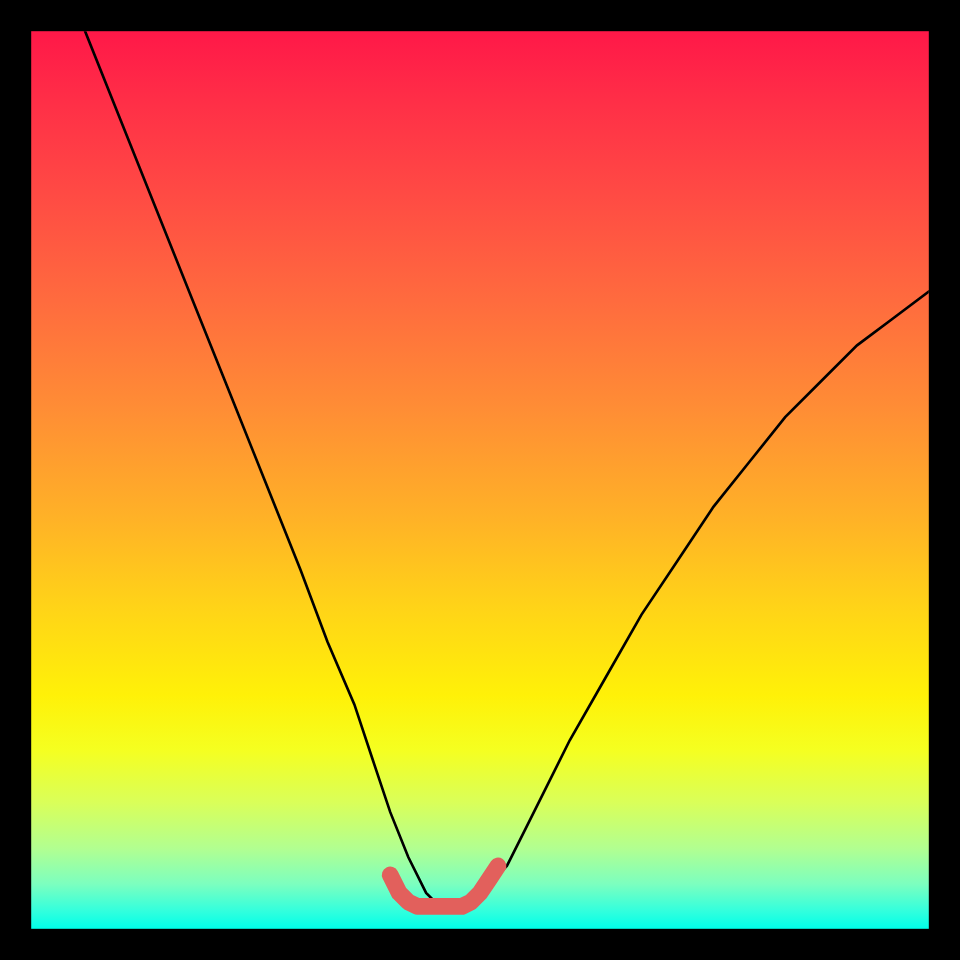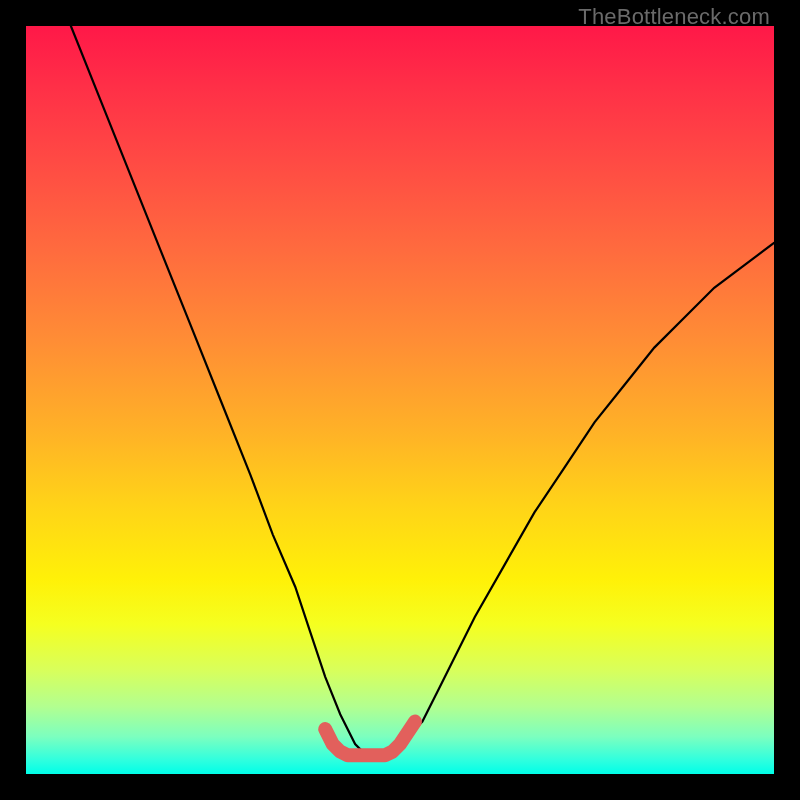--- a/index.html
+++ b/index.html
@@ -46,20 +46,19 @@
     left: 0;
     top: 0;
     width: 748px;
     height: 748px;
   }
 </style>
 </head>
 <body>
 
 <div class="frame">
-  <div class="watermark">TheBottleneck.com</div>
   <div class="plot-area">
     <svg class="curve" viewBox="0 0 748 748" preserveAspectRatio="none">
       <path id="main-curve" fill="none" stroke="#000" stroke-width="2.2" stroke-linecap="round" d="M44.9 0.0 L74.8 74.8 L104.7 149.6 L134.6 224.4 L164.6 299.2 L194.5 374.0 L224.4 448.8 L246.8 508.6 L269.3 561.0 L284.2 605.9 L299.2 650.8 L314.2 688.2 L329.1 718.1 L336.6 725.6 L366.5 725.6 L374.0 718.1 L396.4 695.6 L411.4 665.7 L426.4 635.8 L448.8 590.9 L478.7 538.6 L508.6 486.2 L538.6 441.3 L568.5 396.4 L598.4 359.0 L628.3 321.6 L658.2 291.7 L688.2 261.8 L718.1 239.4 L748.0 216.9"></path>
       <path id="flat-seg" fill="none" stroke="#e2605c" stroke-width="14" stroke-linecap="round" stroke-linejoin="round" d="M299.2 703.1 L306.7 718.1 L314.2 725.6 L321.6 729.3 L329.1 729.3 L336.6 729.3 L344.1 729.3 L351.6 729.3 L359.0 729.3 L366.5 725.6 L374.0 718.1 L381.5 706.9 L389.0 695.6"></path>
     </svg>
   </div>
 </div>
 
 </body></html>

